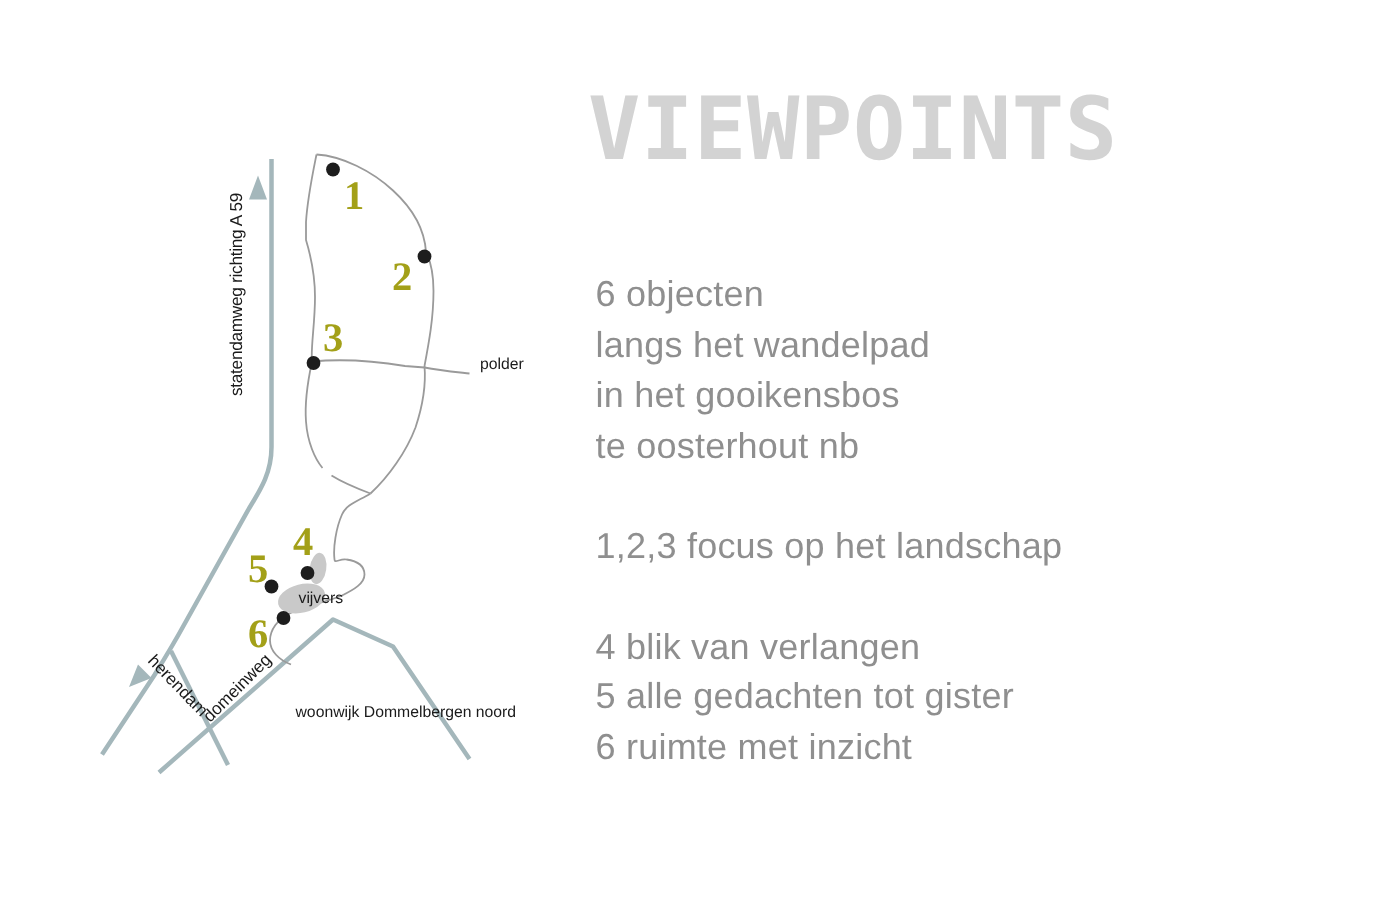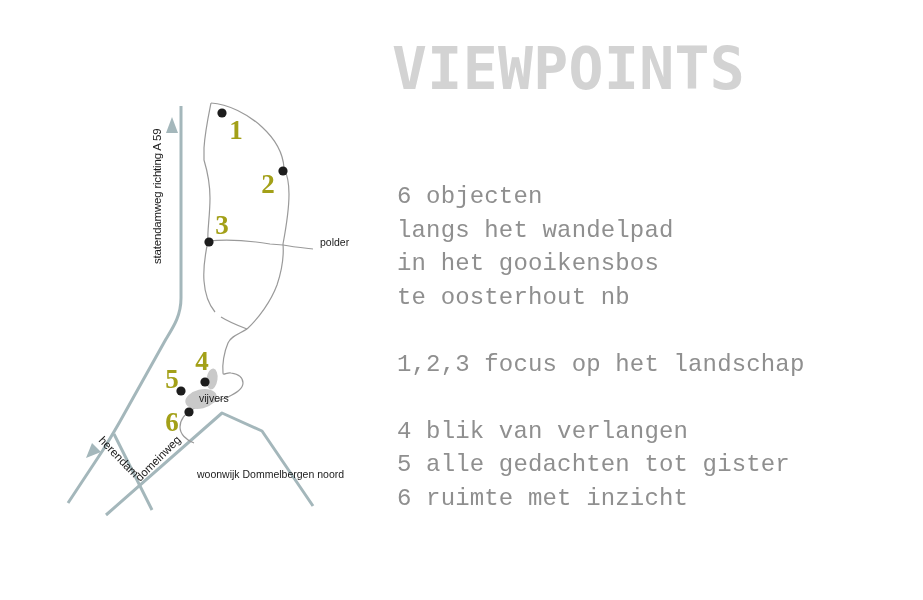--- a/index.html
+++ b/index.html
@@ -2,28 +2,28 @@
 <html><head>
 <meta charset="utf-8">
 <style>
   html,body{margin:0;padding:0;}
   body{
     width:923px;height:600px;position:relative;background:#ffffff;overflow:hidden;
     font-family:"DejaVu Sans Mono",monospace;
   }
   .map-svg{position:absolute;left:0;top:0;width:923px;height:600px;}
   .page-title{
-    position:absolute;left:392px;top:40px;margin:0;
+    position:absolute;left:392px;top:57px;margin:0;
     font-family:"DejaVu Sans Mono",monospace;font-weight:bold;
     font-size:58px;line-height:1;letter-spacing:0.4px;color:#d3d3d3;
     white-space:nowrap;
   }
   .body-text{
     position:absolute;left:397px;top:180px;margin:0;
-    font-family:Liberation Mono, monospace;font-weight:normal;
+    font-family:Liberation Sans, sans-serif;font-weight:normal;
     font-size:24px;line-height:33.5px;letter-spacing:0.15px;color:#8f8f8f;
     white-space:pre;
   }
   .road{stroke:#a4b7bb;stroke-width:3;fill:none;stroke-linejoin:round;stroke-linecap:butt;}
   .boundary{stroke:#9a9a9a;stroke-width:1.2;fill:none;stroke-linejoin:round;}
   .pond{fill:#c9c9c9;stroke:none;}
   .vp-dot{fill:#1d1d1d;stroke:none;}
   .vp-num{
     font-family:"Liberation Serif",serif;font-weight:bold;font-size:27px;
     fill:#a3a018;text-anchor:middle;

